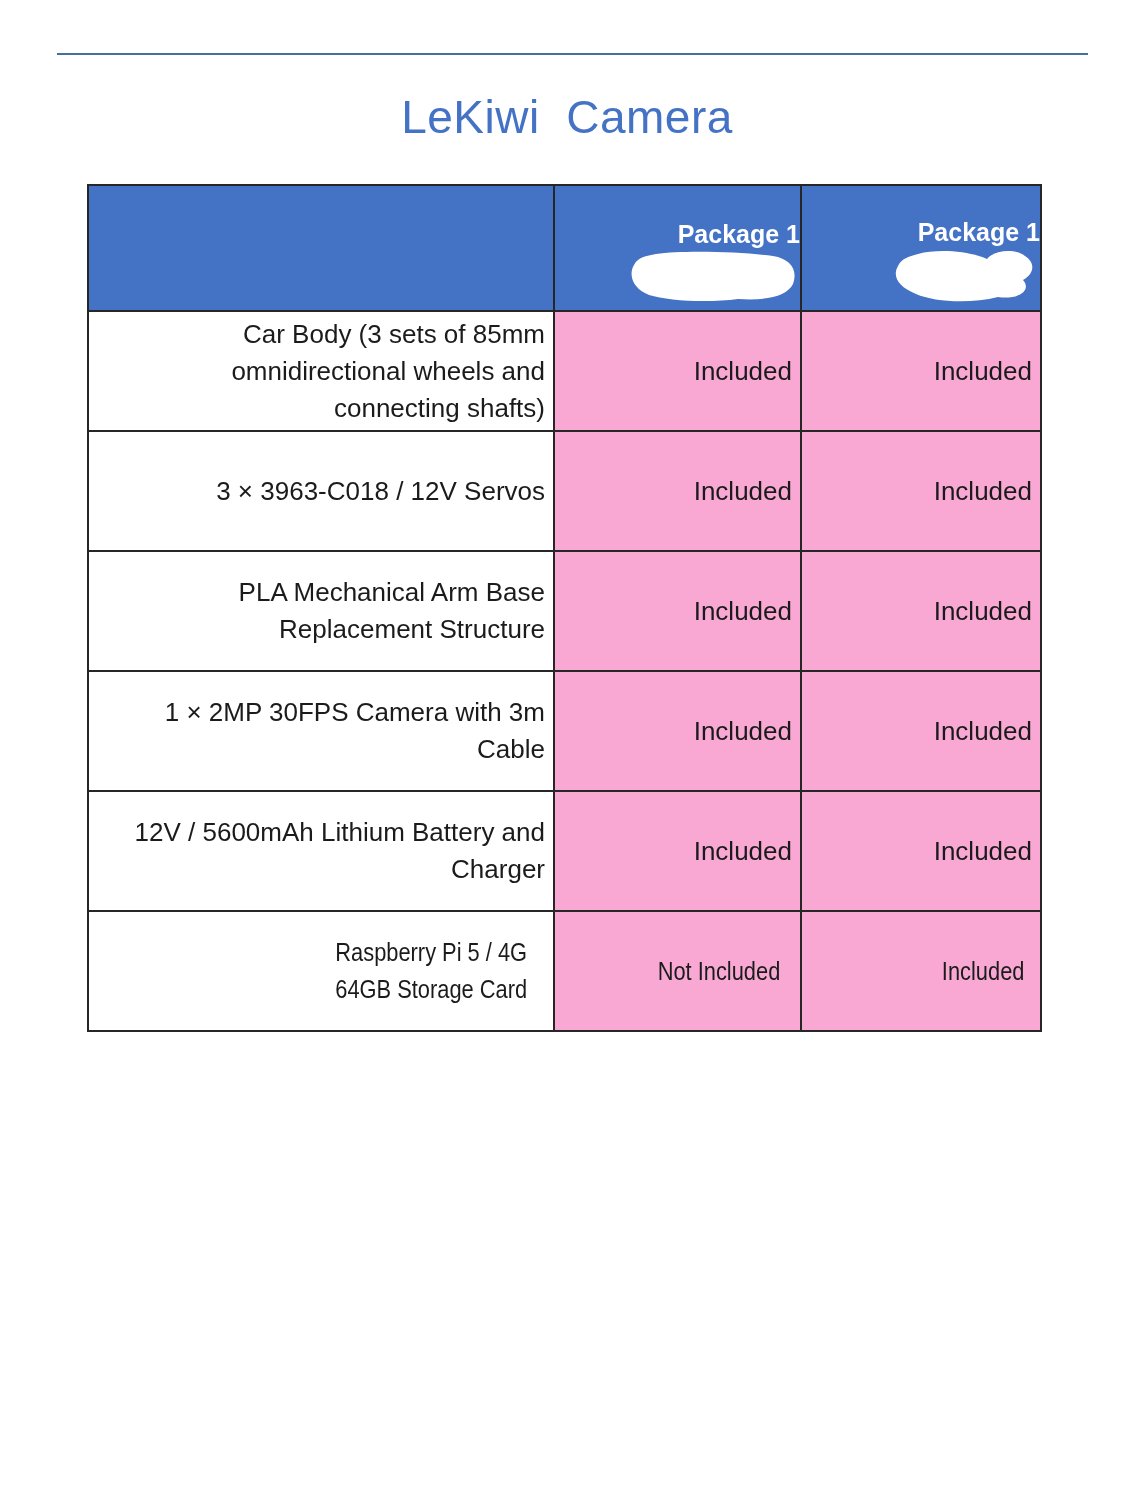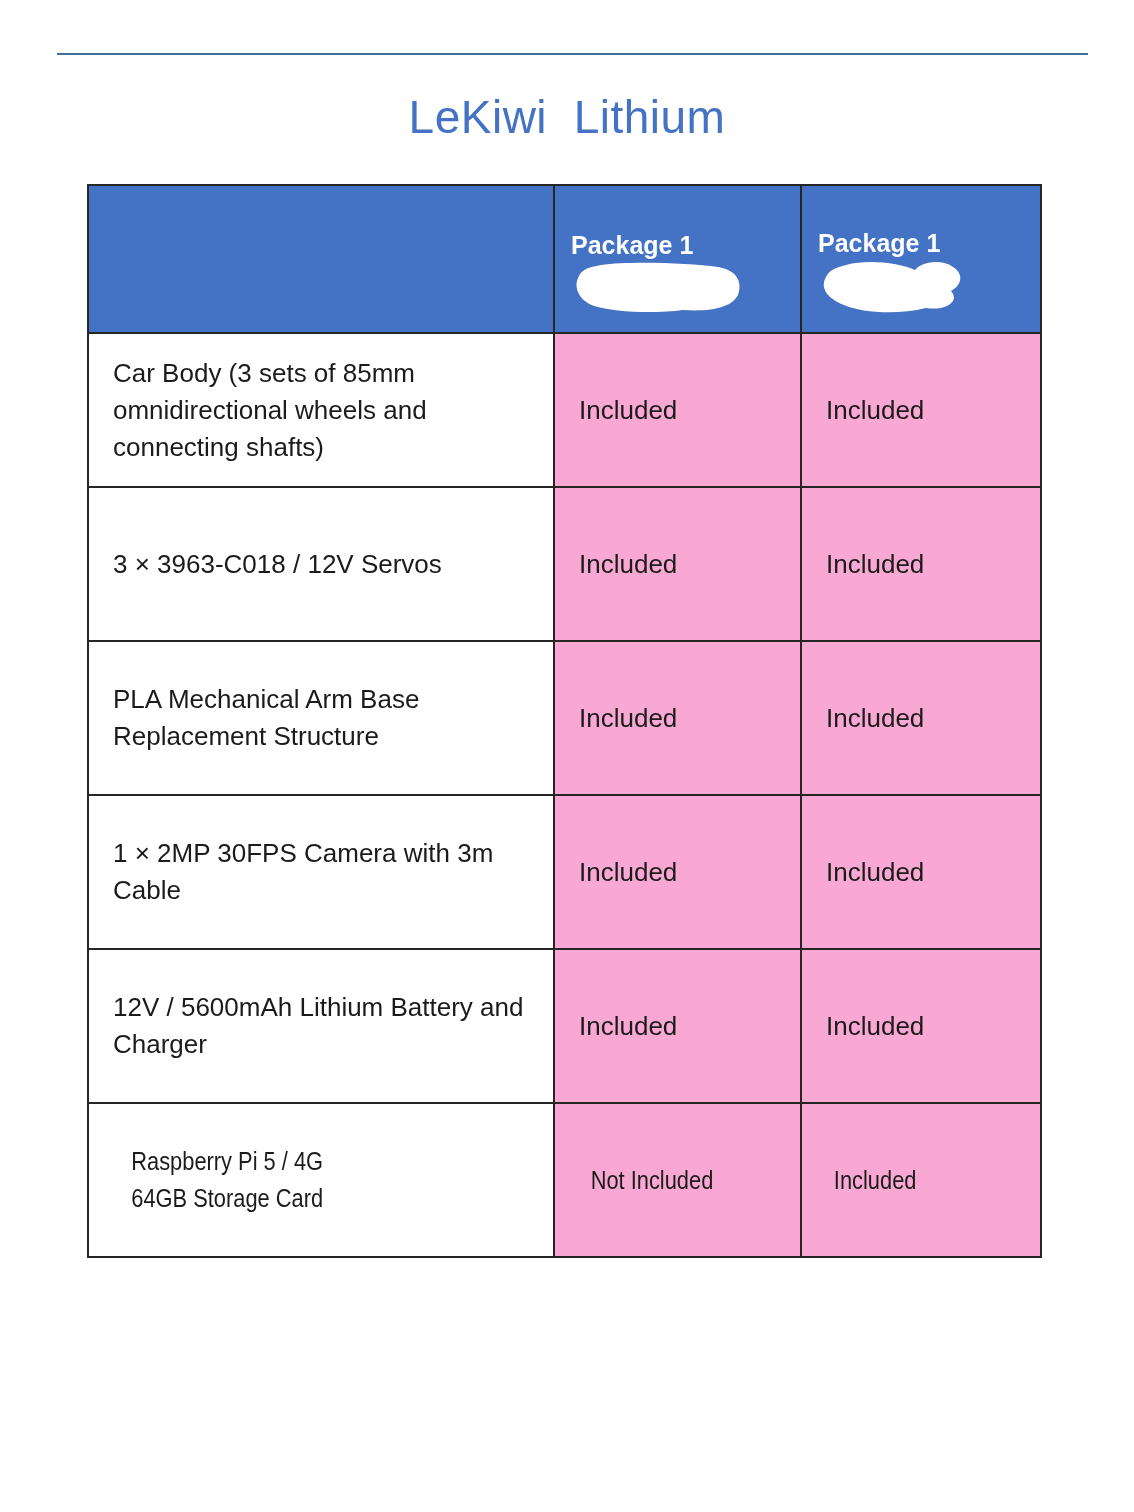--- a/index.html
+++ b/index.html
@@ -13,25 +13,25 @@
   }
   .page-title {
     position:absolute; left:0; right:0; top:90px; text-align:center;
     font-size:46px; color:#4472C4; white-space:pre; letter-spacing:0.5px;
   }
   table.details {
     position:absolute; left:87px; top:184px; width:953px;
     border-collapse:collapse; table-layout:fixed;
   }
   table.details td, table.details th {
-    border:2px solid #262626; padding:16px; vertical-align:middle;
-    text-align:left; overflow:hidden;margin-top:8px;
+    border:2px solid #262626; padding:0; vertical-align:middle;
+    text-align:right; overflow:hidden;margin-top:8px;
   }
   tr.hdr { height:126px; }
-  tr.row { height:154px; }
+  tr.row { height:120px; }
   th.hdr-cell { background:#4472C4; vertical-align:top; }
   .hdr-label {
     margin-top:28px; color:#ffffff; font-weight:bold; font-size:25px;
     line-height:26px;
   }
   .blob-wrap { margin-top:2px; line-height:0; }
   td.item-cell { background:#ffffff; }
   td.status-orange { background:#f9a8d4; }
   td.status-white  { background:#f9a8d4; }
   .cell-text {
@@ -40,21 +40,21 @@
   }
   tr.row-narrow .cell-text { transform:scaleX(0.84); letter-spacing:0; }
 </style>
 </head>
 <body>
 
 <div class="page">
 
   <div class="top-rule"></div>
 
-  <div class="page-title">LeKiwi  Lithium</div>
+  <div class="page-title">LeKiwi  Camera</div>
 
   <table class="details">
     <colgroup>
       <col style="width:466px">
       <col style="width:247px">
       <col style="width:240px">
     </colgroup>
     <tbody>
       <tr class="hdr">
         <th class="hdr-cell"></th>

